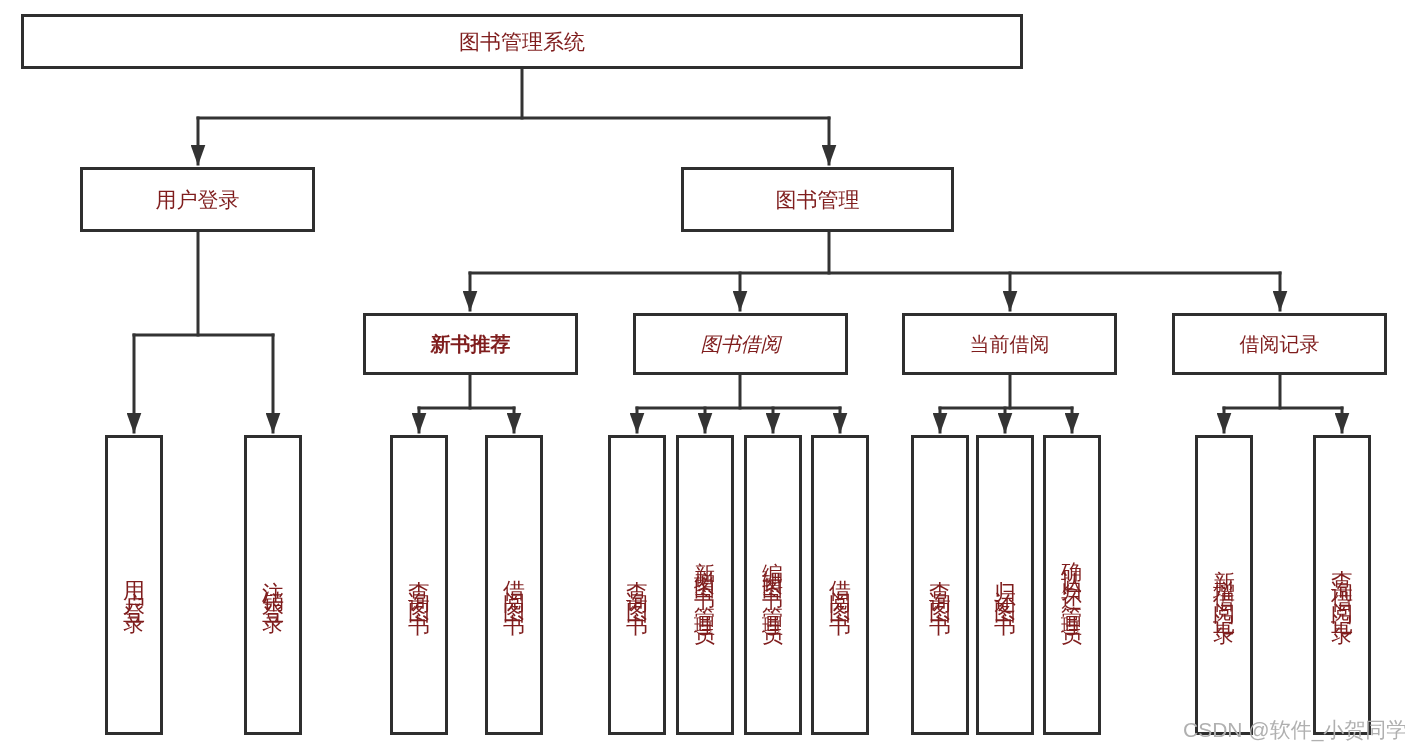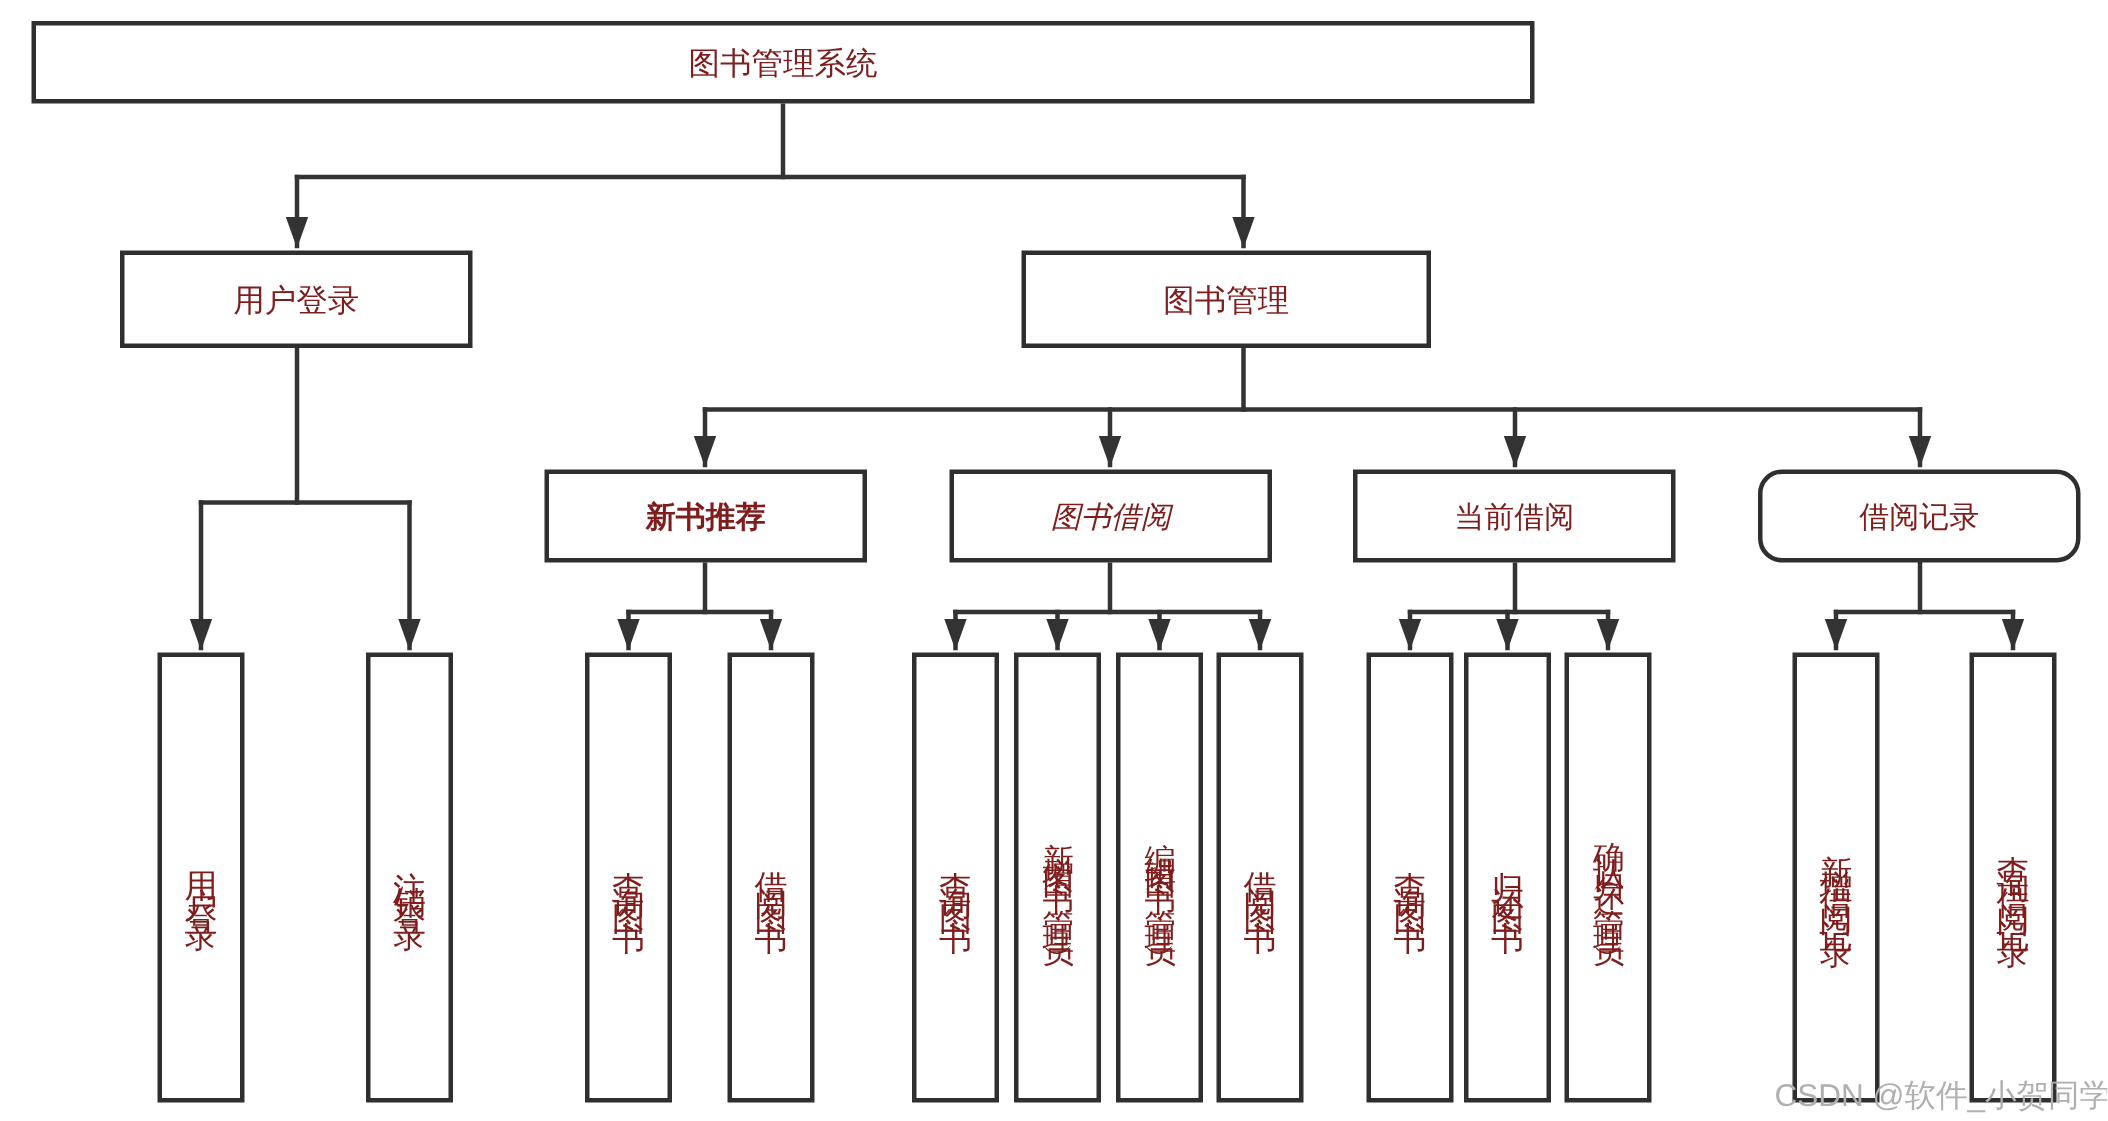--- a/index.html
+++ b/index.html
@@ -125,21 +125,21 @@
 
   <div class="box lvl3" style="left:363px;width:215px;font-weight:bold;">
     <span>新书推荐</span>
   </div>
   <div class="box lvl3" style="left:633px;width:215px;font-style:italic;">
     <span>图书借阅</span>
   </div>
   <div class="box lvl3" style="left:862px;width:215px;margin-left:40px;">
     <span>当前借阅</span>
   </div>
-  <div class="box lvl3" style="left:1172px;width:215px;border-radius:16px;">
+  <div class="box lvl3" style="left:1172px;width:215px;">
     <span>借阅记录</span>
   </div>
 
   <div class="box leaf" style="left:105px;">
     <span class="vtext">用户登录</span>
   </div>
   <div class="box leaf" style="left:244px;">
     <span class="vtext">注销登录</span>
   </div>
 

